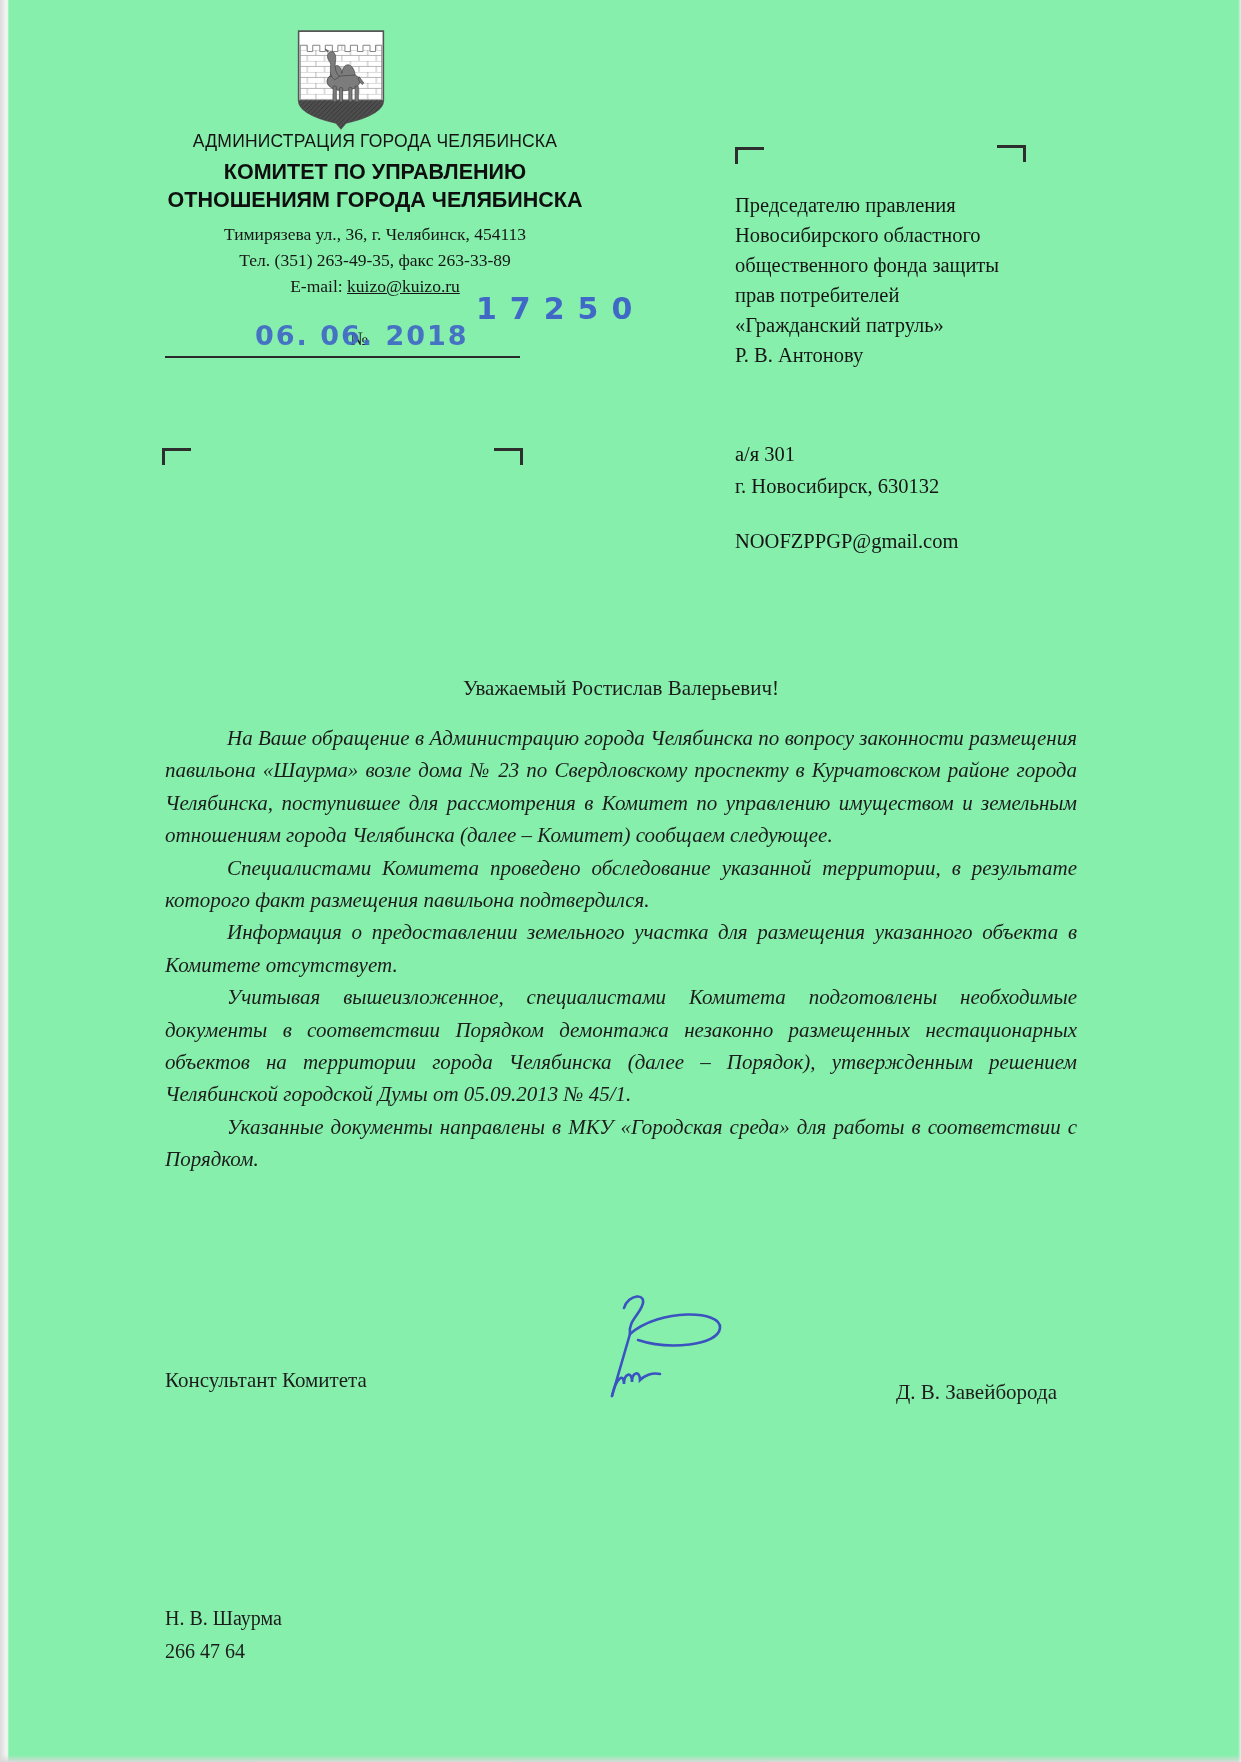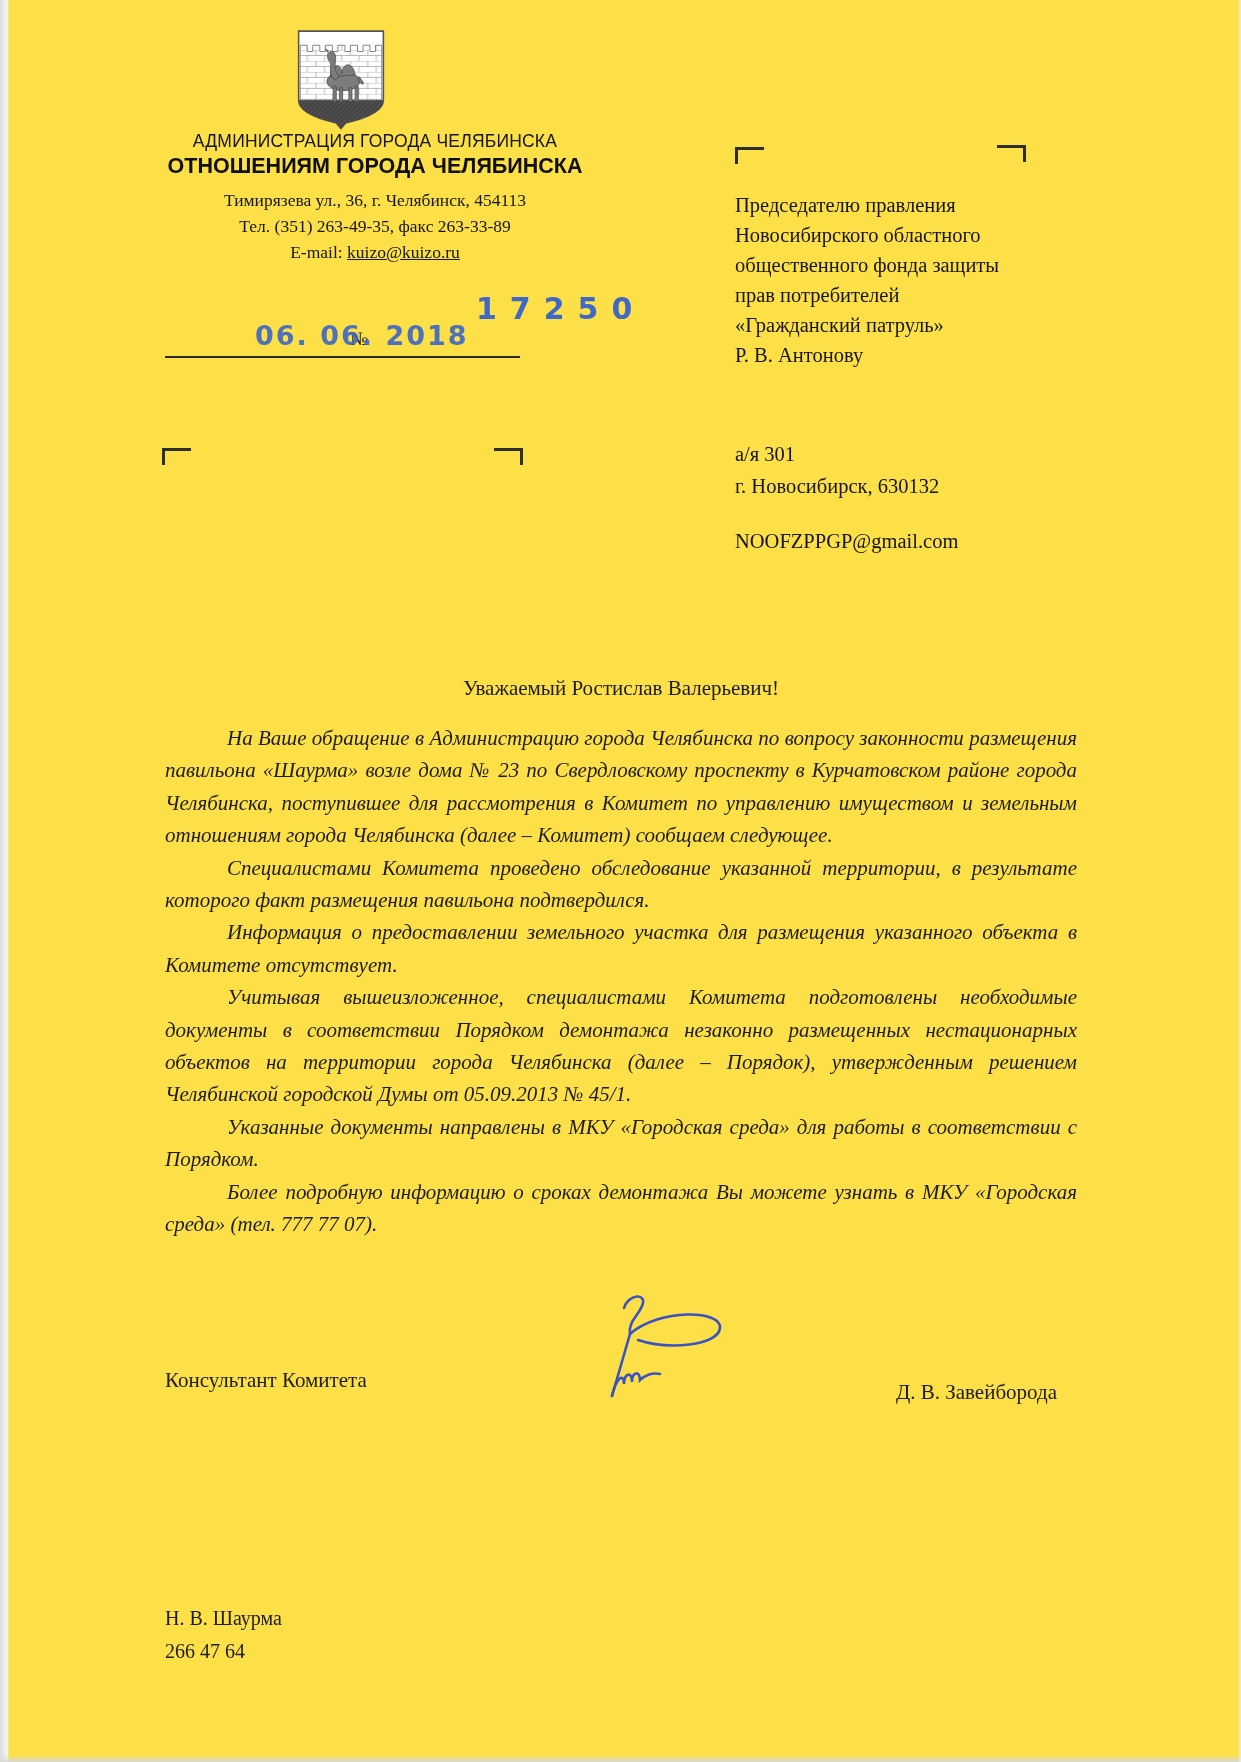--- a/index.html
+++ b/index.html
@@ -1,18 +1,18 @@
 <!DOCTYPE html>
 <html><head>
 <meta charset="utf-8">
 <style>
   html,body{margin:0;padding:0;}
   body{background:#ffffff;width:1241px;height:1762px;position:relative;
        font-family:"Liberation Serif", serif;color:#1c1c1c;}
-  .page{position:absolute;inset:0;background:#fde047;overflow:hidden;}
+  .page{position:absolute;inset:0;background:#86efac;overflow:hidden;}
   .abs{position:absolute;}
   
   .edge-left{left:0;top:0;width:9px;height:100%;background:linear-gradient(90deg,#dcdcdc,#f6f6f6 80%,transparent);}
   .edge-bottom{left:0;bottom:0;width:100%;height:7px;background:linear-gradient(0deg,#d9d9d9,transparent);}
   .edge-right{right:0;top:0;width:3px;height:100%;background:linear-gradient(270deg,#ececec,transparent);}
 
   
   .lh{left:150px;top:20px;width:450px;text-align:center;}
   .lh-org-parent{font-family:"Liberation Sans",sans-serif;font-size:17.5px;letter-spacing:.2px;color:#141414;}
   .lh-org-name{font-family:"Liberation Sans",sans-serif;font-weight:bold;font-size:21.5px;line-height:28px;color:#0f0f0f;}
@@ -88,20 +88,21 @@
           <rect x="78" y="74" width="4" height="20" rx="1"></rect>
           <path d="M83 62 L89 70 L87 72 L82 66 Z"></path>
           <path d="M43 31 L40 27 L44 29 Z"></path>
         </g>
       </g>
     </svg>
   </div>
 
   <div class="abs lh" style="top:131px;">
     <div class="lh-org-parent">АДМИНИСТРАЦИЯ ГОРОДА ЧЕЛЯБИНСКА</div>
+    <div class="lh-org-name" style="margin-top:6px;">КОМИТЕТ ПО УПРАВЛЕНИЮ</div>
     <div class="lh-org-name">ОТНОШЕНИЯМ ГОРОДА ЧЕЛЯБИНСКА</div>
     <div class="lh-addr" style="margin-top:7px;">Тимирязева ул., 36, г. Челябинск, 454113</div>
     <div class="lh-addr">Тел. (351) 263-49-35, факс 263-33-89</div>
     <div class="lh-addr">
       <span>E-mail:</span>
       <span class="u">kuizo@kuizo.ru</span>
     </div>
   </div>
 
   <div class="abs stamp stamp-number" style="left:452px;top:291px;margin-left:24px;">17250</div>
@@ -134,21 +135,20 @@
   <div class="abs recipient" style="top:526px;">NOOFZPPGP@gmail.com</div>
 
   <div class="abs salutation">Уважаемый Ростислав Валерьевич!</div>
 
   <div class="abs letter-body">
     <p>На Ваше обращение в Администрацию города Челябинска по вопросу законности размещения павильона «Шаурма» возле дома № 23 по Свердловскому проспекту в Курчатовском районе города Челябинска, поступившее для рассмотрения в Комитет по управлению имуществом и земельным отношениям города Челябинска (далее – Комитет) сообщаем следующее.</p>
     <p>Специалистами Комитета проведено обследование указанной территории, в результате которого факт размещения павильона подтвердился.</p>
     <p>Информация о предоставлении земельного участка для размещения указанного объекта в Комитете отсутствует.</p>
     <p>Учитывая вышеизложенное, специалистами Комитета подготовлены необходимые документы в соответствии Порядком демонтажа незаконно размещенных нестационарных объектов на территории города Челябинска (далее – Порядок), утвержденным решением Челябинской городской Думы от 05.09.2013 № 45/1.</p>
     <p>Указанные документы направлены в МКУ «Городская среда» для работы в соответствии с Порядком.</p>
-    <p>Более подробную информацию о сроках демонтажа Вы можете узнать в МКУ «Городская среда» (тел. 777 77 07).</p>
   </div>
 
   <div class="abs sig-label">Консультант Комитета</div>
   <div class="abs sig-name">Д. В. Завейборода</div>
 
   <div class="abs sig-ink">
     <svg width="190" height="115" viewBox="0 0 190 115" xmlns="http://www.w3.org/2000/svg">
       <g fill="none" stroke="#3b53c0" stroke-width="2.6" stroke-linecap="round">
         <path d="M52 16 C56 2 76 0 70 14 C66 24 56 30 58 42"></path>
         <path d="M58 42 C88 16 150 18 148 36 C146 54 96 58 66 48"></path>

